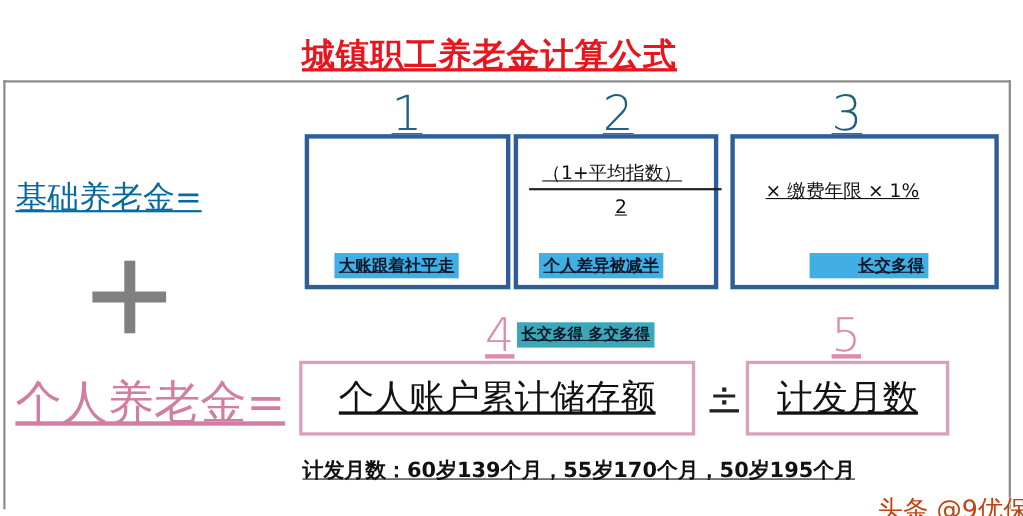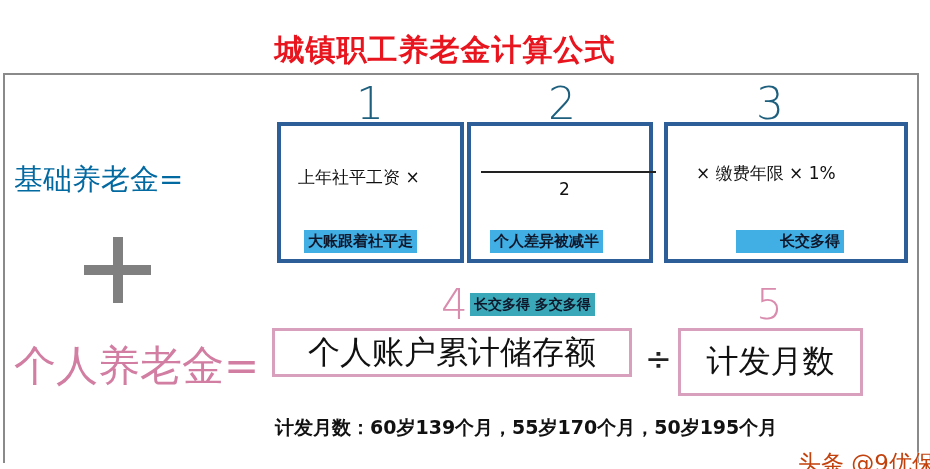--- a/index.html
+++ b/index.html
@@ -1,18 +1,18 @@
 <!DOCTYPE html>
 <html><head>
 <meta charset="utf-8">
 <style>
   html, body { margin:0; padding:0; }
   body { width:930px; height:469px; background:#ffffff; position:relative; overflow:hidden;
          font-family: "DejaVu Sans", sans-serif; }
-  .abs { position:absolute; }
+  .abs { position:absolute;text-decoration:underline; }
   .title { left:0; width:930px; top:30px; text-align:center; color:#e8141e; font-size:30px; font-weight:bold;
            letter-spacing:1px; padding-left:0; }
   .title span { position:relative; left:-20px; }
   .frame { left:3px; top:73px; width:916px; height:390px; border:2px solid #8a8a8a; border-bottom:none; box-sizing:border-box; }
   .num { font-size:44px; line-height:44px; color:#1d5f7d; font-family:"DejaVu Sans", sans-serif; font-weight:300; }
   .num.pink { color:#d98cae; font-size:42px; }
   .lbl-blue { color:#0369a1; font-size:29px; left:14px; top:160px; }
   .lbl-pink { color:#d27da2; font-size:42px; left:14px; top:338px; }
   .plus-v { left:113px; top:237px; width:10px; height:66px; background:#808080; }
   .plus-h { left:84px; top:265px; width:67px; height:10px; background:#808080; }
@@ -33,45 +33,45 @@
 
 <div class="abs frame"></div>
 
 <div class="abs lbl-blue">基础养老金=</div>
 
 <div class="abs num" style="left:356px;top:82px;">1</div>
 <div class="abs num" style="left:548px;top:82px;">2</div>
 <div class="abs num" style="left:756px;top:82px;">3</div>
 
 <div class="abs bbox" style="left:277px;top:122px;width:187px;height:141px;">
-  <div class="abs formula" style="left:17px;top:40px;">上年社平工资 ×</div>
   <div class="abs tag" style="left:23px;top:104px;">大账跟着社平走</div>
 </div>
 
 <div class="abs bbox" style="left:467px;top:122px;width:186px;height:141px;">
+  <div class="abs formula" style="left:22px;top:20px;">（1+平均指数）</div>
   <div class="abs" style="left:10px;top:45px;width:175px;height:2px;background:#222;"></div>
   <div class="abs formula" style="left:88px;top:53px;">2</div>
   <div class="abs tag" style="left:19px;top:104px;">个人差异被减半</div>
 </div>
 
 <div class="abs bbox" style="left:664px;top:122px;width:244px;height:141px;">
   <div class="abs formula" style="left:28px;top:36px;">× 缴费年限 × 1%</div>
   <div class="abs tag" style="left:68px;top:104px;padding-left:44px;">长交多得</div>
 </div>
 
 <div class="abs plus-v"></div>
 <div class="abs plus-h"></div>
 
 <div class="abs lbl-pink">个人养老金=</div>
 
 <div class="abs num pink" style="left:441px;top:283px;">4</div>
 <div class="abs tag teal" style="left:470px;top:293px;font-size:14px;">长交多得 多交多得</div>
 <div class="abs num pink" style="left:756px;top:283px;">5</div>
 
-<div class="abs pbox" style="left:272px;top:328px;width:360px;height:49px;">
+<div class="abs pbox" style="left:272px;top:328px;width:360px;height:68px;">
   <span>个人账户累计储存额</span>
 </div>
 <div class="abs divsign" style="left:645px;top:340px;">÷</div>
 <div class="abs pbox" style="left:678px;top:328px;width:185px;height:68px;">
   <span>计发月数</span>
 </div>
 
 <div class="abs note">计发月数：60岁139个月，55岁170个月，50岁195个月</div>
 
 <div class="abs wm">头条 @9优保</div>

